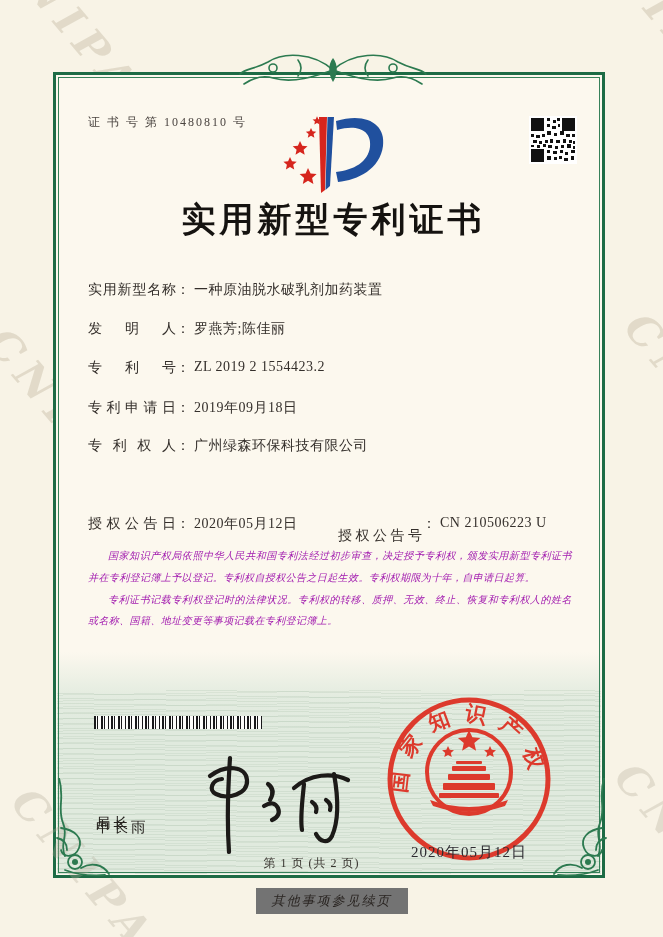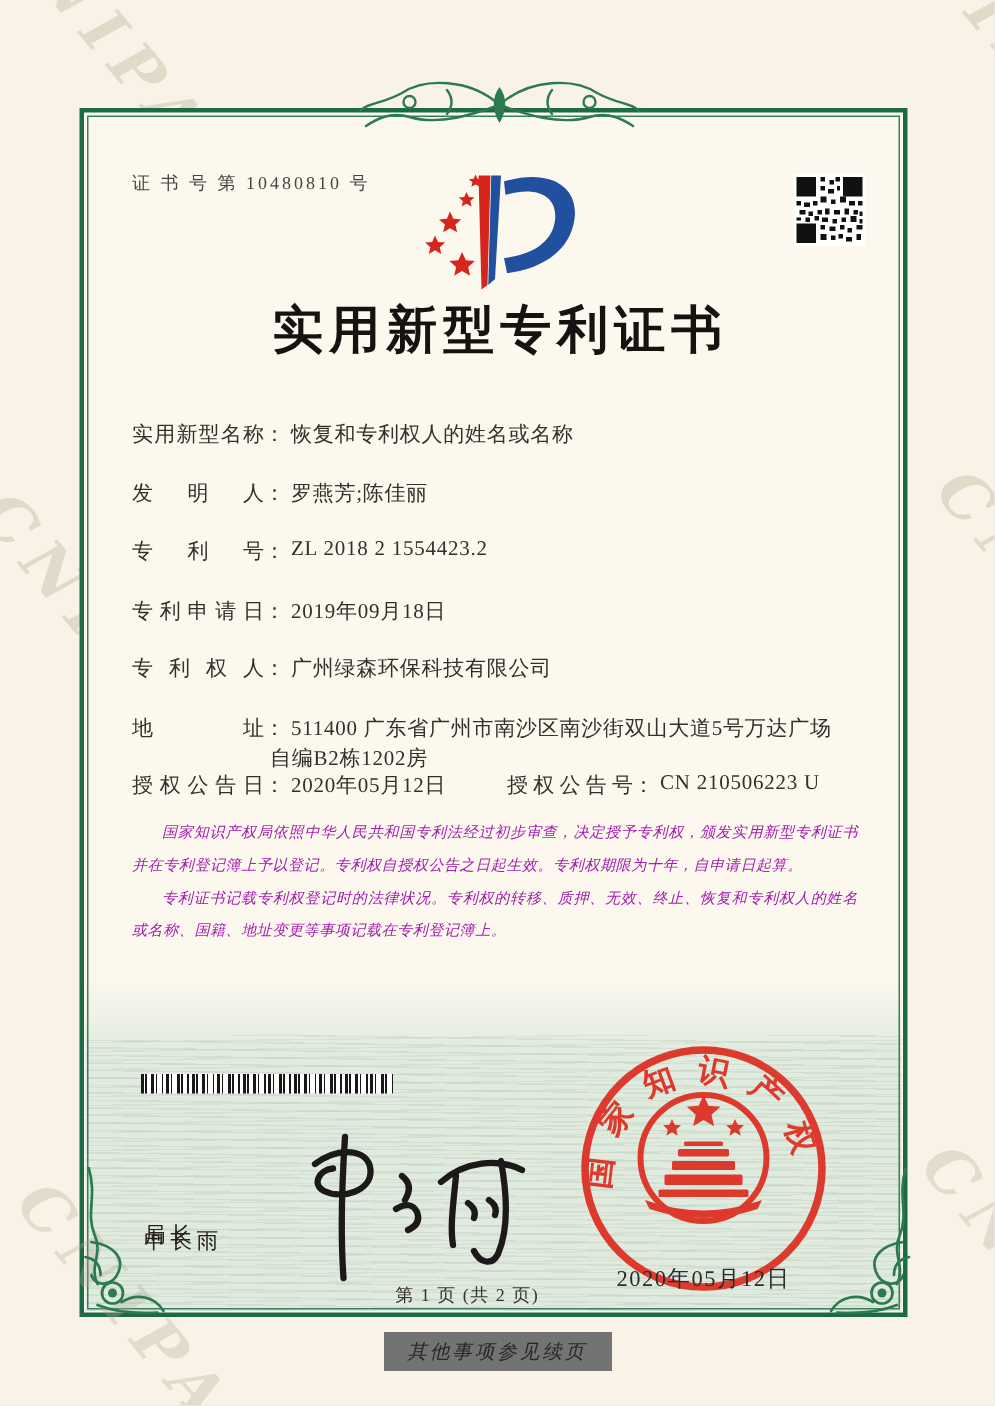--- a/index.html
+++ b/index.html
@@ -49,21 +49,21 @@
   }
   
   .row{position:absolute; left:88px; z-index:3; font-size:14px; color:#342f2b; white-space:nowrap;}
   .row .lab{
     display:inline-block; width:88px; text-align:justify; text-align-last:justify; vertical-align:top;
   }
   .row .colon{display:inline-block; vertical-align:top;}
   .row .val{display:inline-block; margin-left:4px; letter-spacing:.5px; vertical-align:top;}
   .row .val2{position:absolute; left:92px; top:20px; white-space:nowrap; letter-spacing:.5px;}
   .row .right-pair{position:absolute; left:250px; top:0; white-space:nowrap;}
-  .row .right-pair .lab{width:84px;}
+  .row .right-pair .lab{width:84px;margin-top:12px;}
   
   .body-text{
     position:absolute; left:88px; top:545px; width:484px; z-index:3;
     font-size:10px; line-height:21.8px; color:#a21caf; font-style:italic;
     text-align:justify;
   }
   .body-text p{margin:0; text-indent:2em; letter-spacing:.4px;}
   
   .barcode{
     position:absolute; left:94px; top:716px; width:168px; height:13px; z-index:3;
@@ -211,37 +211,33 @@
     <polygon points="319,117 327,117 325,190 321,193" fill="#d6251d"></polygon>
     <polygon points="327.5,117 334,117 330,186 325.5,190" fill="#20509e"></polygon>
 
     <path d="M336 121 C 366 112, 386 124, 383 146 C 380 169, 358 180, 338 182 L 336 172
              C 354 170, 368 162, 370 147 C 372 130, 357 124, 337 130 Z" fill="#20509e"></path>
   </svg>
 
   <div class="title">实用新型专利证书</div>
 
   <div class="row" style="top:281px;">
-    <span class="lab">实用新型名称</span><span class="colon">：</span><span class="val">恢复和专利权人的姓名或名称</span>
+    <span class="lab">实用新型名称</span><span class="colon">：</span><span class="val">一种原油脱水破乳剂加药装置</span>
   </div>
   <div class="row" style="top:320px;">
     <span class="lab">发明人</span><span class="colon">：</span><span class="val">罗燕芳;陈佳丽</span>
   </div>
   <div class="row" style="top:359px;">
-    <span class="lab">专利号</span><span class="colon">：</span><span class="val">ZL 2018 2 1554423.2</span>
+    <span class="lab">专利号</span><span class="colon">：</span><span class="val">ZL 2019 2 1554423.2</span>
   </div>
   <div class="row" style="top:399px;">
     <span class="lab">专利申请日</span><span class="colon">：</span><span class="val">2019年09月18日</span>
   </div>
   <div class="row" style="top:437px;">
     <span class="lab">专利权人</span><span class="colon">：</span><span class="val">广州绿森环保科技有限公司</span>
-  </div>
-  <div class="row" style="top:477px;">
-    <span class="lab">地址</span><span class="colon">：</span><span class="val">511400 广东省广州市南沙区南沙街双山大道5号万达广场</span>
-    <span class="val2">自编B2栋1202房</span>
   </div>
   <div class="row" style="top:515px;">
     <span class="lab">授权公告日</span><span class="colon">：</span><span class="val">2020年05月12日</span>
     <span class="right-pair">
       <span class="lab">授权公告号</span><span class="colon">：</span><span class="val">CN 210506223 U</span>
     </span>
   </div>
 
   <div class="body-text">
     <p>国家知识产权局依照中华人民共和国专利法经过初步审查，决定授予专利权，颁发实用新型专利证书并在专利登记簿上予以登记。专利权自授权公告之日起生效。专利权期限为十年，自申请日起算。</p>

